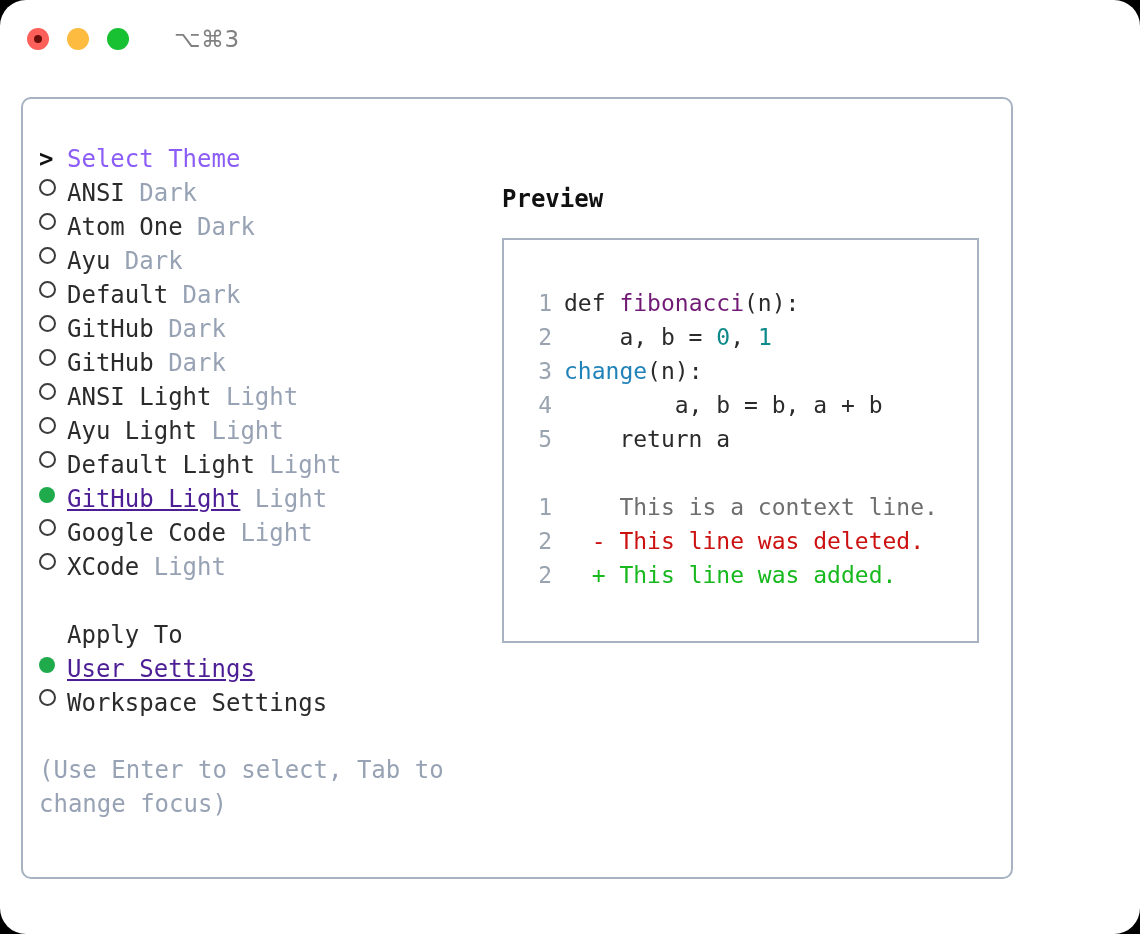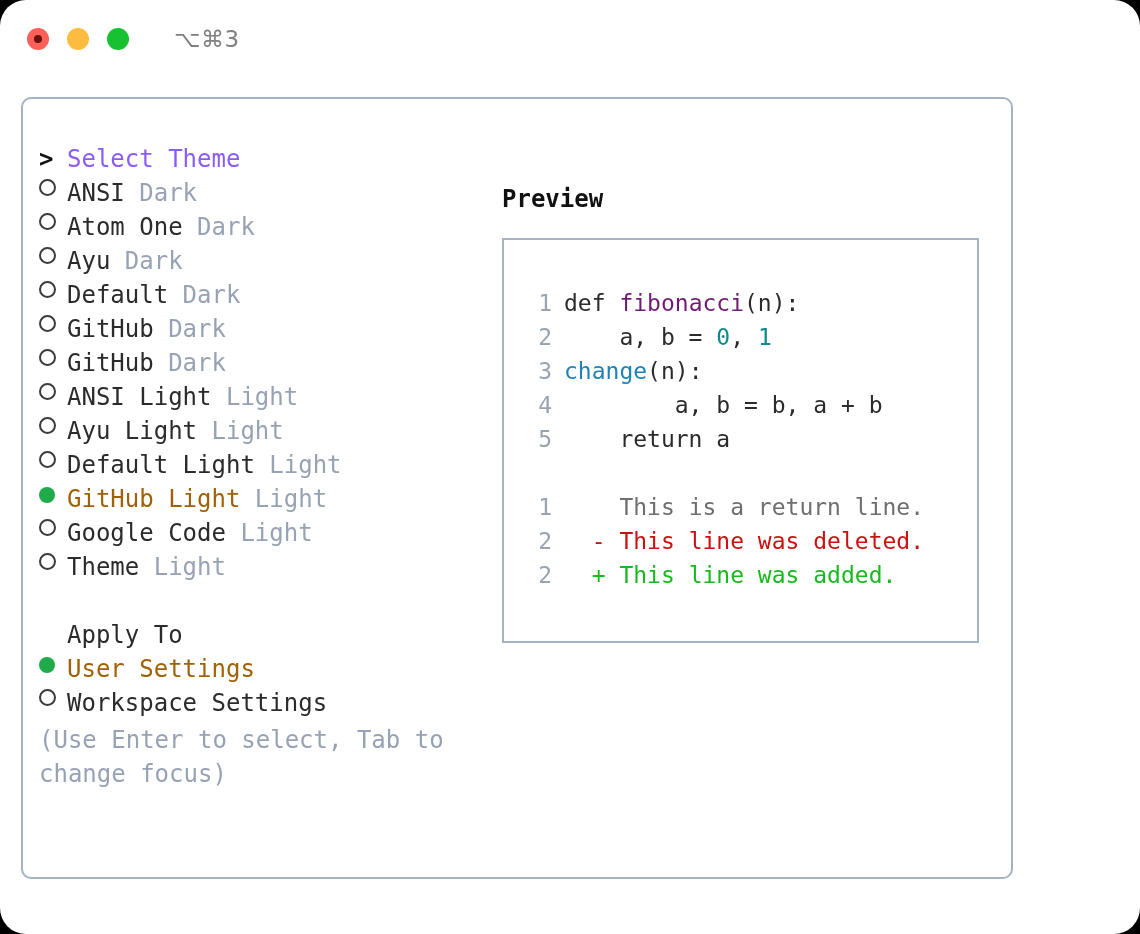--- a/index.html
+++ b/index.html
@@ -111,30 +111,31 @@
   .dot-filled::before {
     content: "";
     display: inline-block;
     width: 16px; height: 16px;
     border-radius: 50%;
     background: #1faa4b;
     position: relative;
     top: -3px;
   }
   .item-name { color: #2b2b2b; }
-  .item-name.sel { color: #a16207; }
+  .item-name.sel { color: #4c1d95; text-decoration: underline; }
   .item-tag  { color: #97a2b4; }
 
   .section-label {
     color: #2b2b2b;
     font-size: 24px;
   }
   .spacer-row { height: 34px; }
 
   #hint {
+    margin-top: 30px;
     width: 410px;
     color: #97a2b4;
     font-size: 24px;
     line-height: 34px;
   }
 
   
   #right-col {
     position: absolute;
     left: 479px; top: 46px;
@@ -202,21 +203,21 @@
           <div class="row"><span class="bullet dot-empty"></span><span class="item-name">Atom One</span><span> </span><span class="item-tag">Dark</span></div>
           <div class="row"><span class="bullet dot-empty"></span><span class="item-name">Ayu</span><span> </span><span class="item-tag">Dark</span></div>
           <div class="row"><span class="bullet dot-empty"></span><span class="item-name">Default</span><span> </span><span class="item-tag">Dark</span></div>
           <div class="row"><span class="bullet dot-empty"></span><span class="item-name">GitHub</span><span> </span><span class="item-tag">Dark</span></div>
           <div class="row"><span class="bullet dot-empty"></span><span class="item-name">GitHub</span><span> </span><span class="item-tag">Dark</span></div>
           <div class="row"><span class="bullet dot-empty"></span><span class="item-name">ANSI Light</span><span> </span><span class="item-tag">Light</span></div>
           <div class="row"><span class="bullet dot-empty"></span><span class="item-name">Ayu Light</span><span> </span><span class="item-tag">Light</span></div>
           <div class="row"><span class="bullet dot-empty"></span><span class="item-name">Default Light</span><span> </span><span class="item-tag">Light</span></div>
           <div class="row"><span class="bullet dot-filled"></span><span class="item-name sel">GitHub Light</span><span> </span><span class="item-tag">Light</span></div>
           <div class="row"><span class="bullet dot-empty"></span><span class="item-name">Google Code</span><span> </span><span class="item-tag">Light</span></div>
-          <div class="row"><span class="bullet dot-empty"></span><span class="item-name">Theme</span><span> </span><span class="item-tag">Light</span></div>
+          <div class="row"><span class="bullet dot-empty"></span><span class="item-name">XCode</span><span> </span><span class="item-tag">Light</span></div>
         </div>
 
       <div class="spacer-row"></div>
 
       <div class="row">
         <span class="bullet"></span>
         <span class="section-label">Apply To</span>
       </div>
       <div id="apply-list">
           <div class="row"><span class="bullet dot-filled"></span><span class="item-name sel">User Settings</span></div>
@@ -231,21 +232,21 @@
       <div id="preview-box">
         <div id="code-block">
             <div class="code-line"><span class="lineno">1</span><span class="ln-tok">def </span><span class="tok-fn">fibonacci</span><span class="ln-tok">(n):</span></div>
             <div class="code-line"><span class="lineno">2</span><span class="ln-tok">    a, b = </span><span class="tok-num">0</span><span class="ln-tok">, </span><span class="tok-num">1</span></div>
             <div class="code-line"><span class="lineno">3</span><span class="tok-call">change</span><span class="ln-tok">(n):</span></div>
             <div class="code-line"><span class="lineno">4</span><span class="ln-tok">        a, b = b, a + b</span></div>
             <div class="code-line"><span class="lineno">5</span><span class="ln-tok">    return a</span></div>
           </div>
         <div class="gap-line"></div>
         <div id="diff-block">
-            <div class="code-line"><span class="lineno">1</span><span class="tok-ctx">    </span><span class="tok-ctx">This is a return line.</span></div>
+            <div class="code-line"><span class="lineno">1</span><span class="tok-ctx">    </span><span class="tok-ctx">This is a context line.</span></div>
             <div class="code-line"><span class="lineno">2</span><span class="tok-del">  - </span><span class="tok-del">This line was deleted.</span></div>
             <div class="code-line"><span class="lineno">2</span><span class="tok-add">  + </span><span class="tok-add">This line was added.</span></div>
           </div>
       </div>
     </div>
 
   </div>
 </div>
 
 </body></html>

